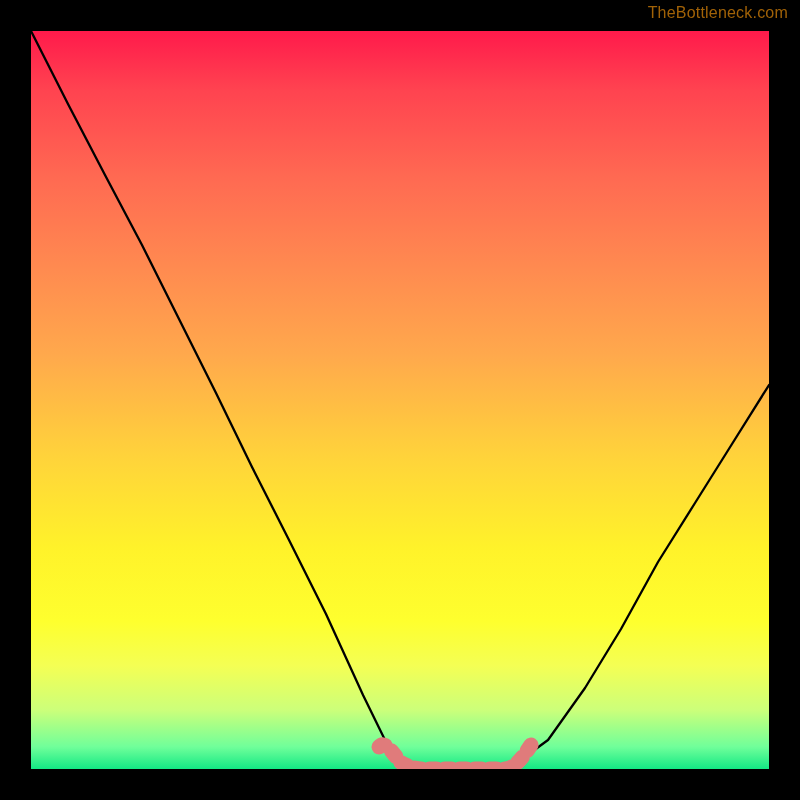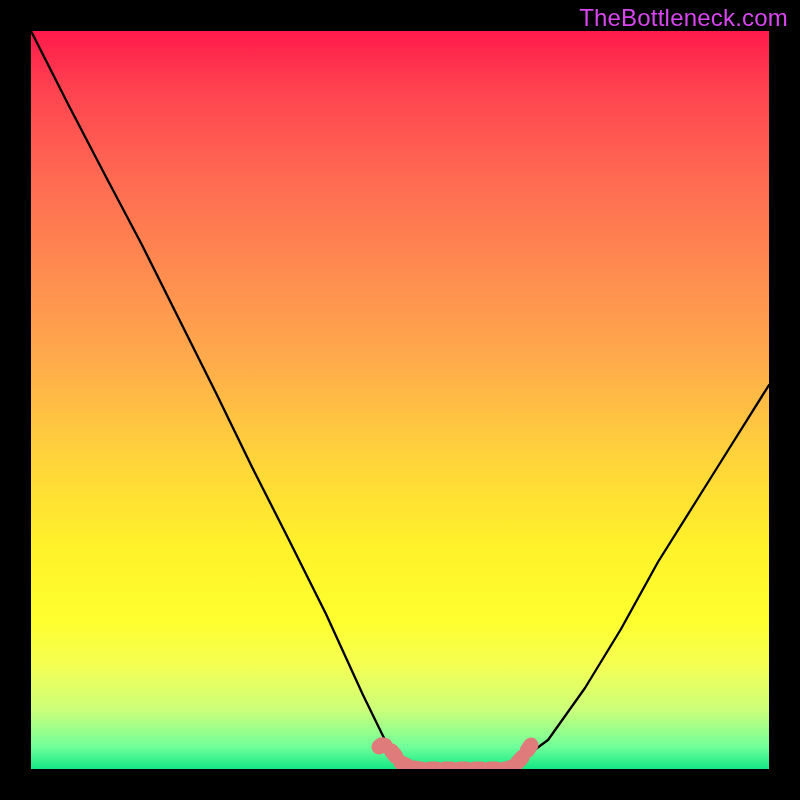--- a/index.html
+++ b/index.html
@@ -14,22 +14,22 @@
   .frame {
     position: relative;
     width: 800px;
     height: 800px;
     background: #000;
   }
   .attribution {
     position: absolute;
     top: 4px;
     right: 12px;
-    color: #d946ef;
-    font-size: 24px;
+    color: #a16207;
+    font-size: 16px;
     font-weight: 400;
     letter-spacing: 0.2px;
     z-index: 5;
   }
   .plot {
     position: absolute;
     left: 31px;
     top: 31px;
     width: 738px;
     height: 738px;

